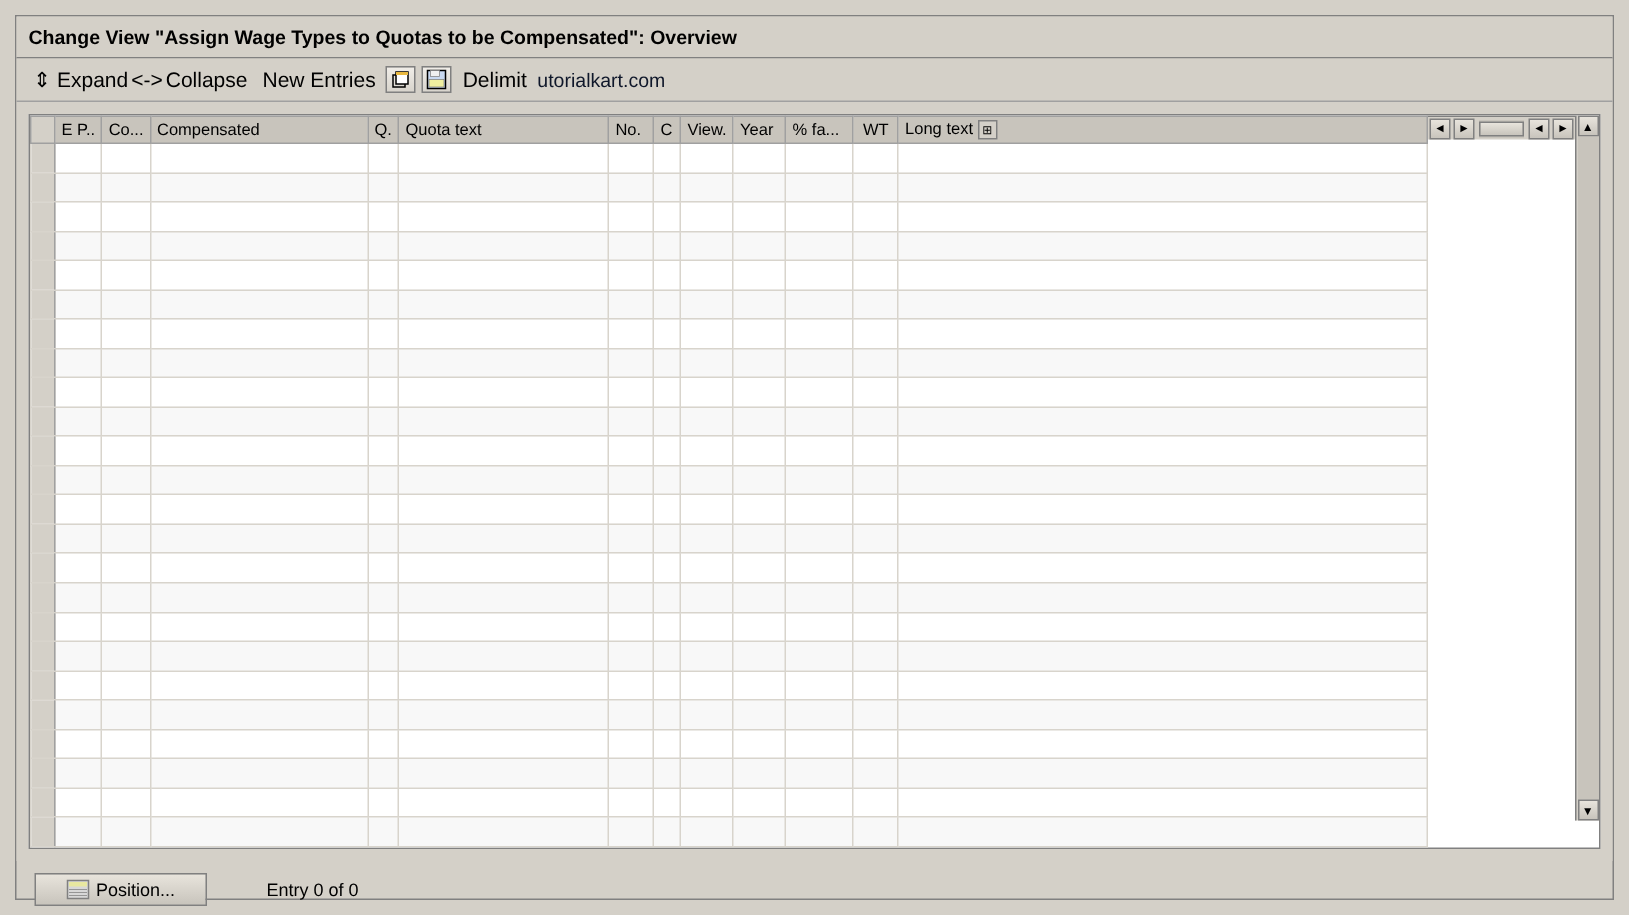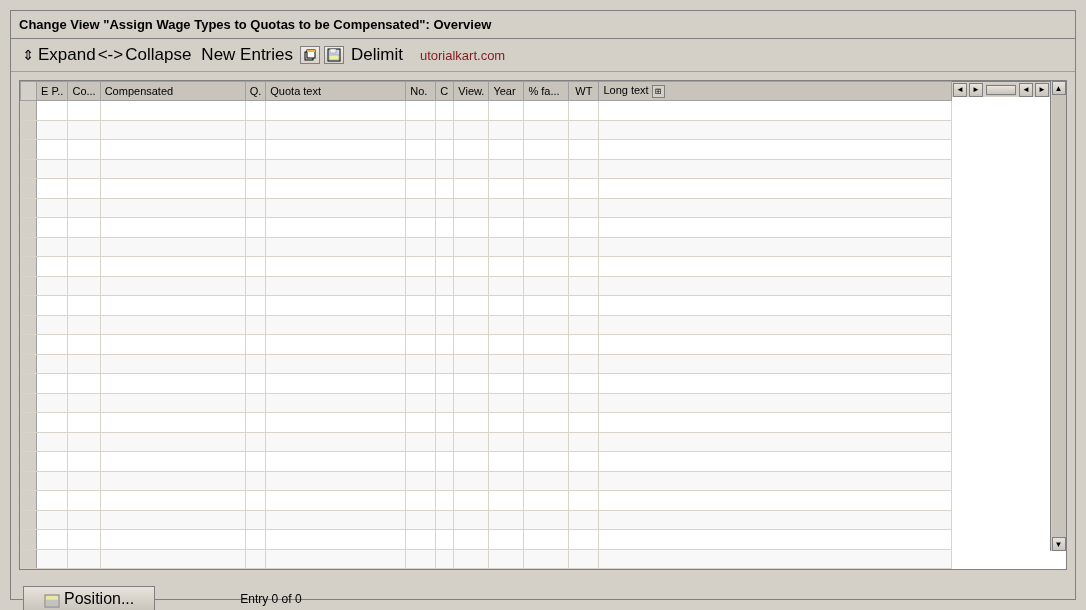--- a/index.html
+++ b/index.html
@@ -47,42 +47,41 @@
     .toolbar-icon {
       width: 16px;
       height: 16px;
       display: inline-flex;
       align-items: center;
       justify-content: center;
       font-size: 14px;
     }
     .toolbar-label {
       color: #000;
-      font-size: 17px;
+      font-size: 14px;
     }
     .expand-collapse {
       display: flex;
       align-items: center;
       gap: 2px;
     }
     .btn-icon {
       display: inline-flex;
       align-items: center;
       justify-content: center;
       width: 20px;
       height: 18px;
       border: 1px solid #808080;
       background: linear-gradient(to bottom, #f0ede8, #d8d4cc);
       cursor: pointer;
       font-size: 10px;
     }
     .watermark {
-      color: #7f1d1d;
+      color: #0f172a;
       font-size: 13px;
-      margin-left: 10px;
     }
     .content-area {
       padding: 8px;
       background-color: #d4d0c8;
     }
     .table-container {
       border: 1px solid #808080;
       background: #fff;
       overflow: hidden;
       position: relative;
@@ -182,32 +181,31 @@
       border: 1px solid #808080;
     }
     .footer {
       display: flex;
       align-items: center;
       padding: 8px 12px;
       gap: 40px;
     }
     .position-btn {
       display: flex;
-      align-items: flex-end;
+      align-items: center;
       gap: 4px;
       border: 1px solid #808080;
       background: linear-gradient(to bottom, #e8e4dc, #c8c4bc);
       padding: 3px 20px;
       cursor: pointer;
-      font-size: 16px;
+      font-size: 12px;
     }
     .entry-info {
       font-size: 12px;
       color: #000;
-      margin-left: 45px;
     }
     .header-resize-icon {
       display: inline-flex;
       align-items: center;
       justify-content: center;
       width: 13px;
       height: 13px;
       background: #d4d0c8;
       border: 1px solid #808080;
       font-size: 8px;

